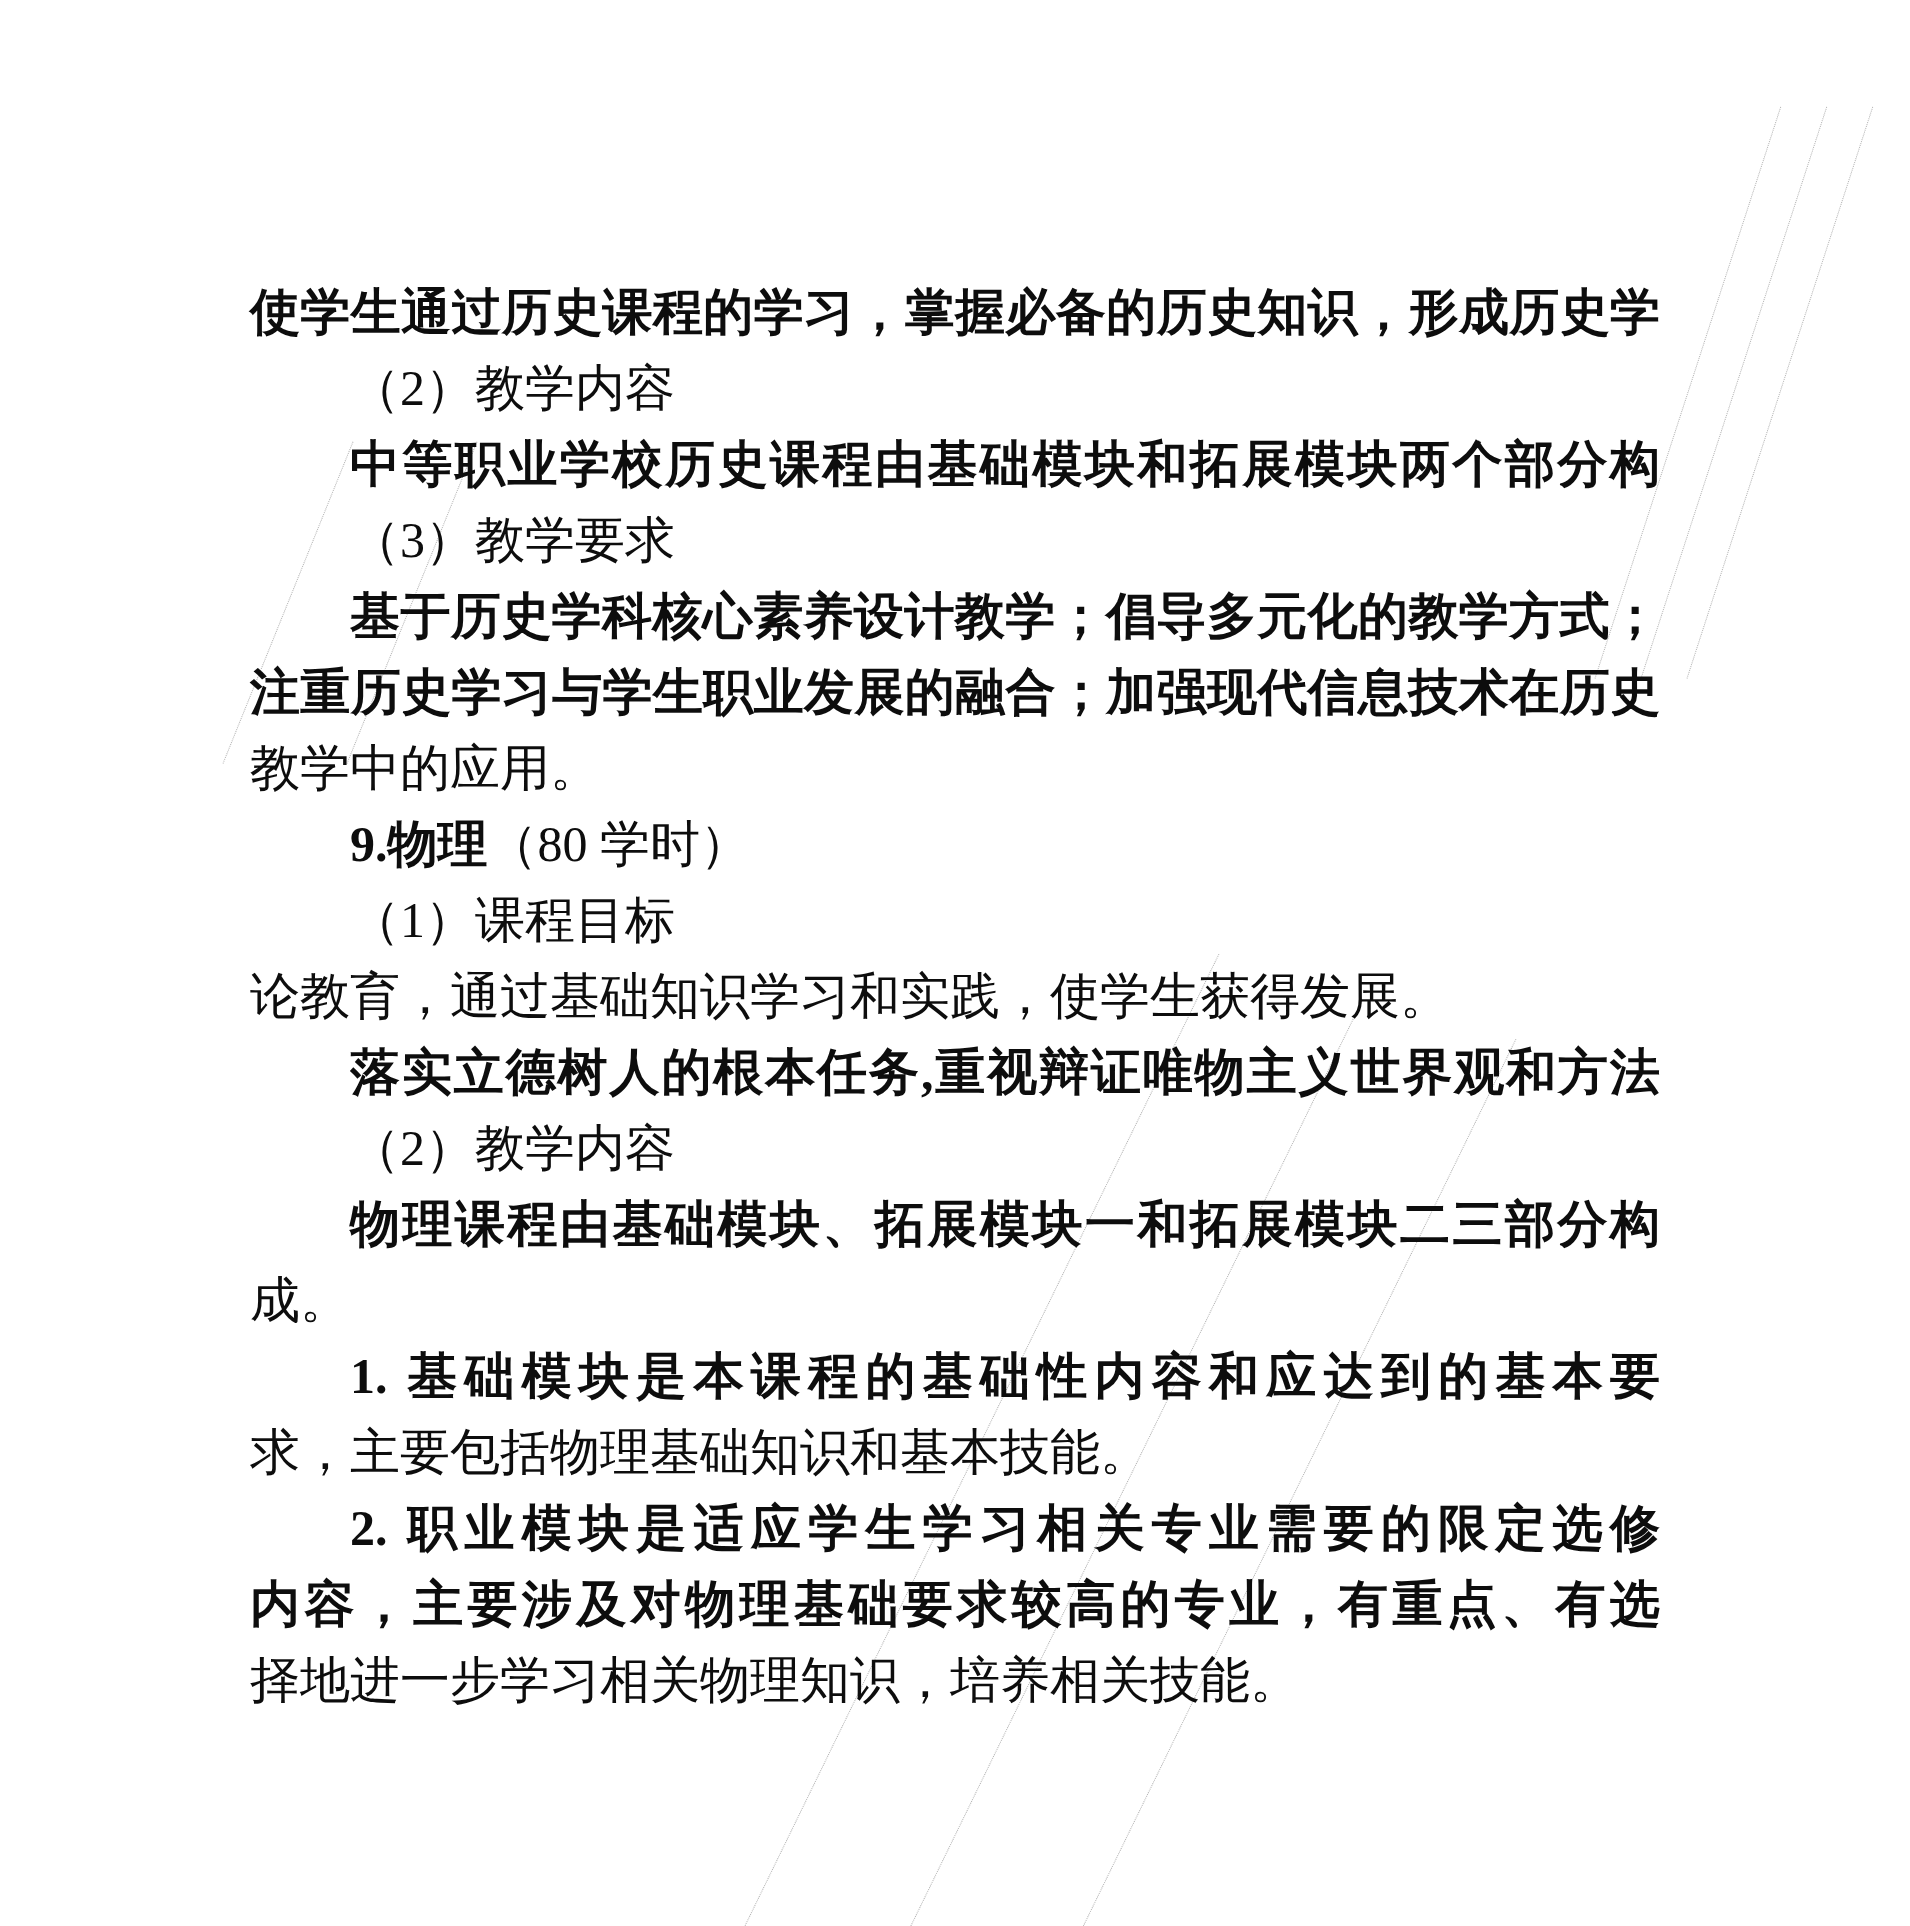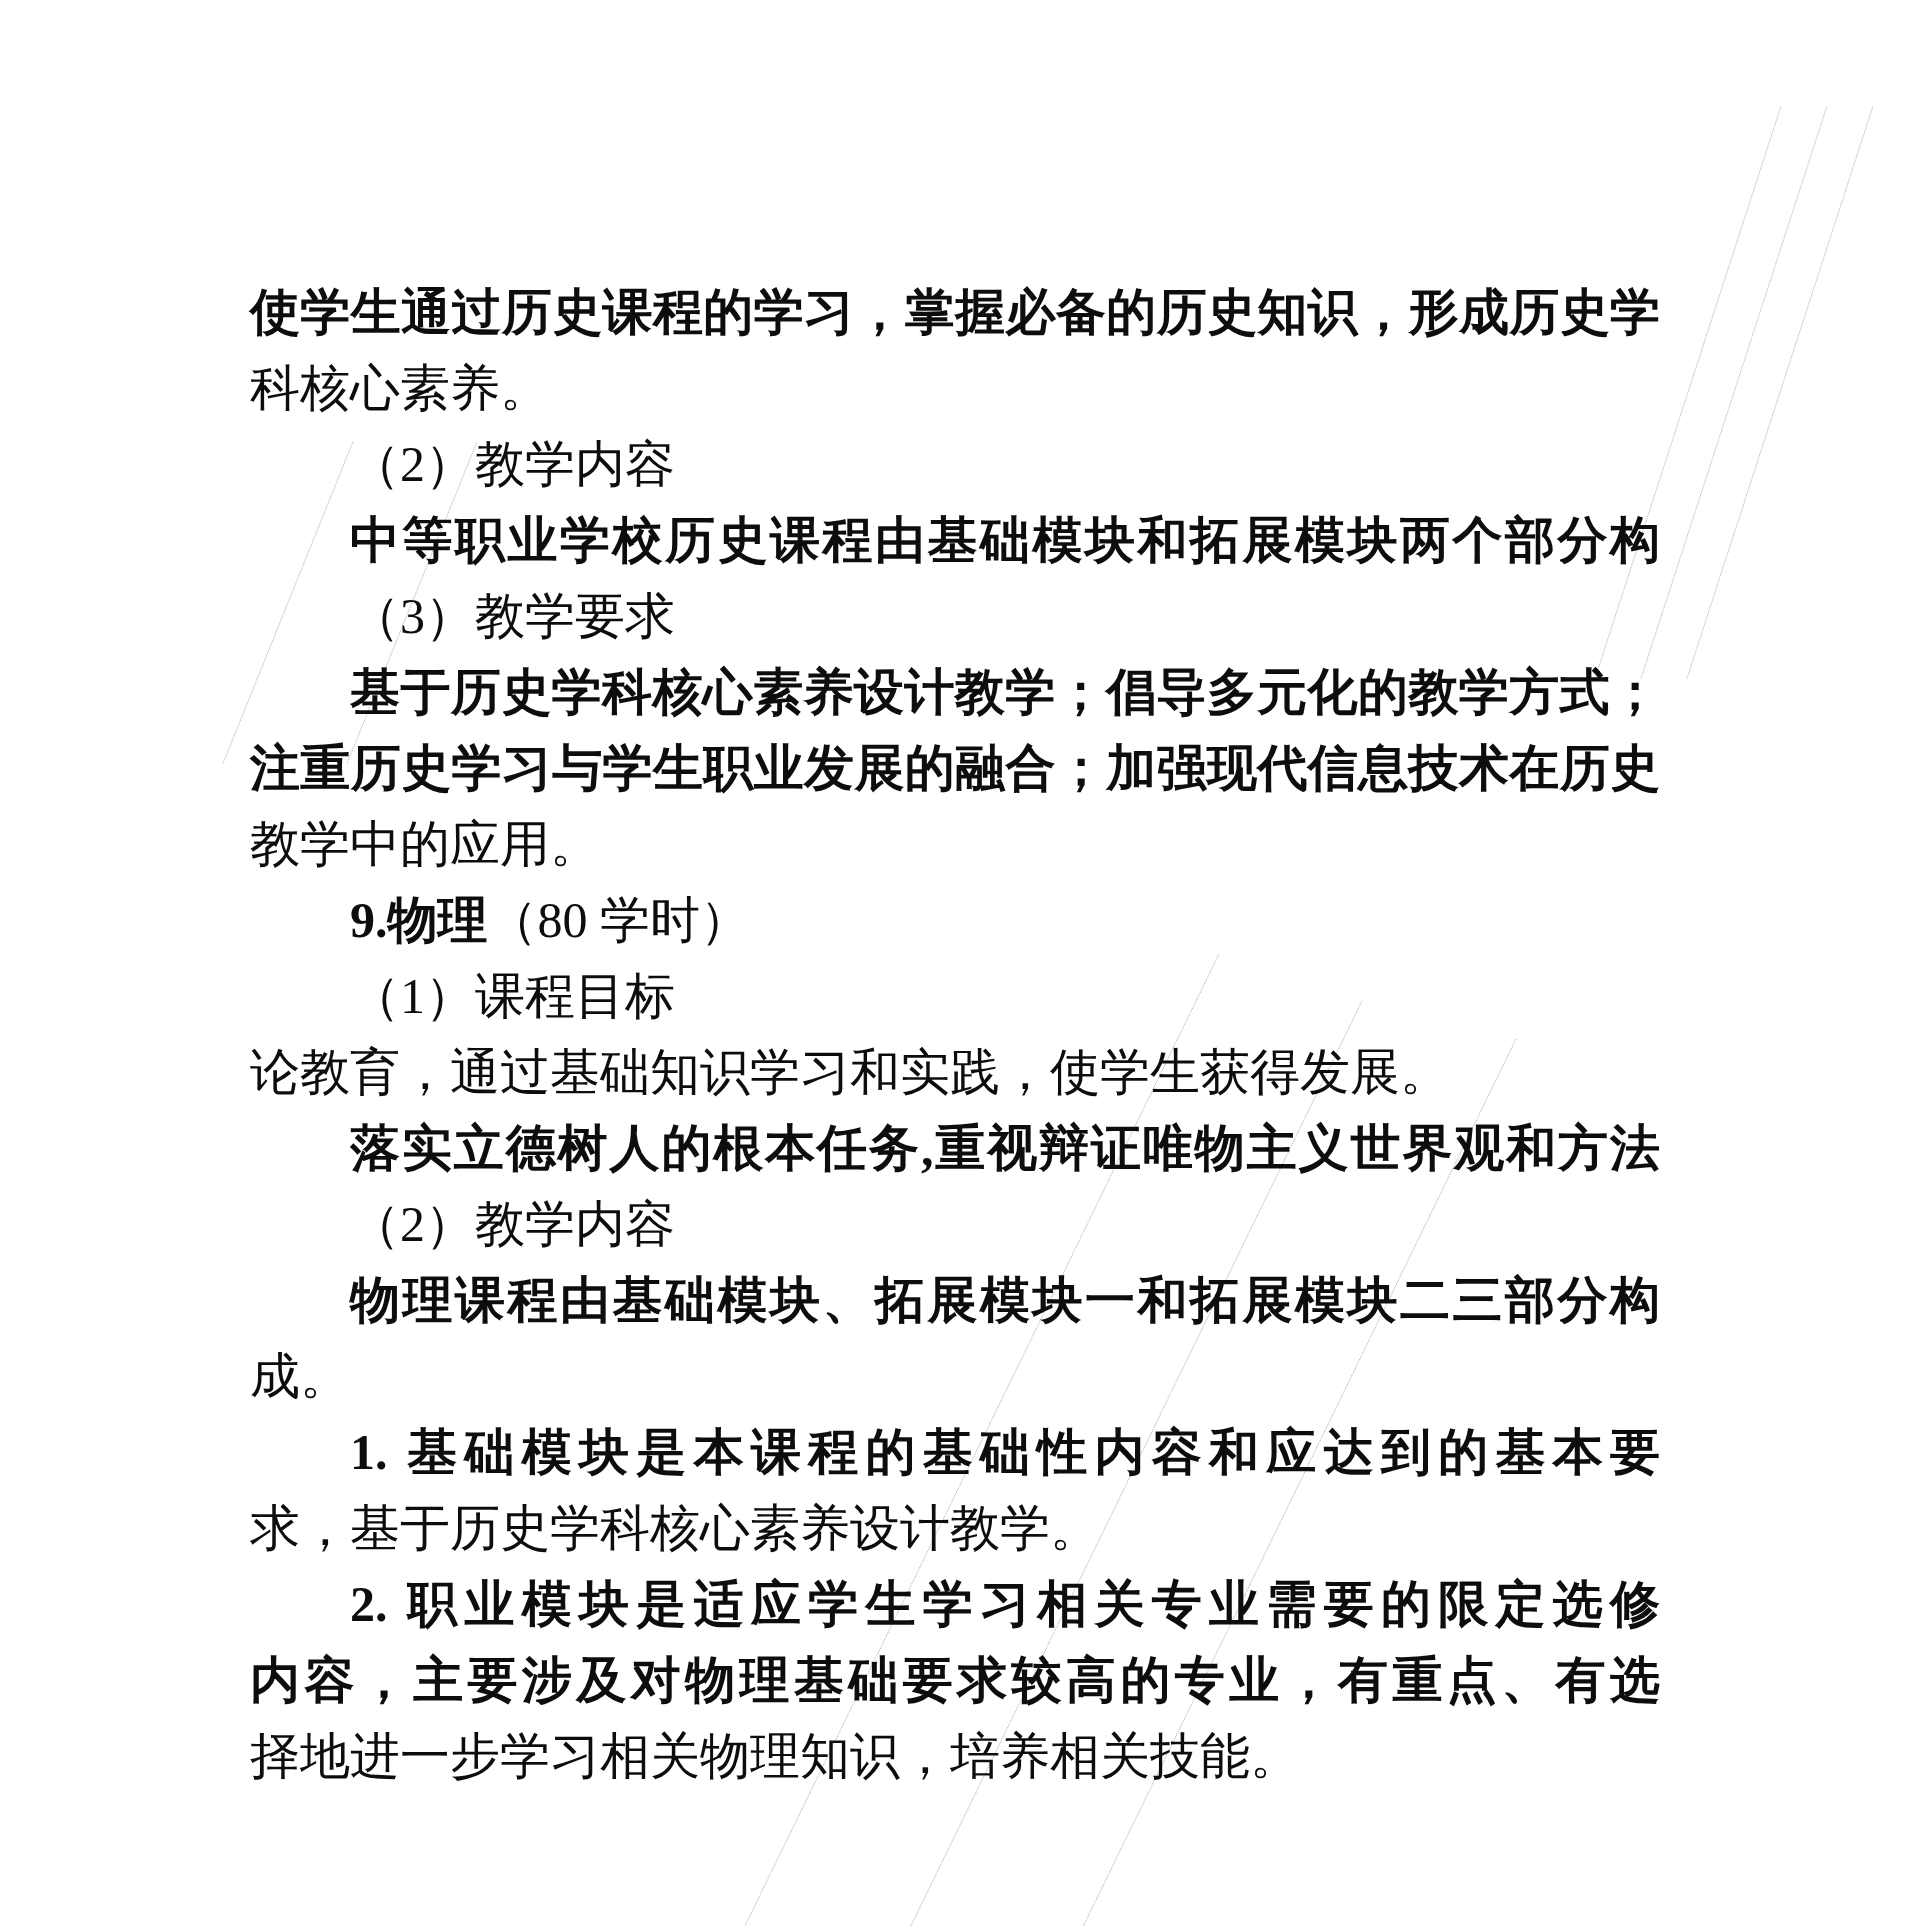--- a/index.html
+++ b/index.html
@@ -65,36 +65,35 @@
   <div class="diag" style="left:1687px; top:678px; width:601px; transform:rotate(-72deg);"></div>
   <div class="diag" style="left:493px; top:2442px; width:1656px; transform:rotate(-64deg);"></div>
   <div class="diag" style="left:636px; top:2489px; width:1656px; transform:rotate(-64deg);"></div>
   <div class="diag" style="left:790px; top:2527px; width:1656px; transform:rotate(-64deg);"></div>
 
   <div class="diag" style="left:223px;  top:763px; width:347px;  transform:rotate(-68deg);"></div>
   <div class="diag" style="left:347px;  top:763px; width:347px;  transform:rotate(-68deg);"></div>
 
   <main class="body-text">
     <p class="line fill">使学生通过历史课程的学习，掌握必备的历史知识，形成历史学</p>
-    <p class="line">科核心素养。</p>
     <p class="line indent">（2）教学内容</p>
     <p class="line indent fill">中等职业学校历史课程由基础模块和拓展模块两个部分构</p>
     <p class="line indent">（3）教学要求</p>
     <p class="line indent fill">基于历史学科核心素养设计教学；倡导多元化的教学方式；</p>
     <p class="line fill">注重历史学习与学生职业发展的融合；加强现代信息技术在历史</p>
     <p class="line">教学中的应用。</p>
     <p class="line indent heading"><span class="bold-seg">9.物理</span><span>（80 学时）</span></p>
     <p class="line indent">（1）课程目标</p>
     <p class="line">论教育，通过基础知识学习和实践，使学生获得发展。</p>
     <p class="line indent fill">落实立德树人的根本任务,重视辩证唯物主义世界观和方法</p>
     <p class="line indent">（2）教学内容</p>
     <p class="line indent fill">物理课程由基础模块、拓展模块一和拓展模块二三部分构</p>
     <p class="line">成。</p>
     <p class="line indent fill">1. 基础模块是本课程的基础性内容和应达到的基本要</p>
-    <p class="line">求，基于历史学科核心素养设计教学。</p>
+    <p class="line">求，主要包括物理基础知识和基本技能。</p>
     <p class="line indent fill">2. 职业模块是适应学生学习相关专业需要的限定选修</p>
     <p class="line fill">内容，主要涉及对物理基础要求较高的专业，有重点、有选</p>
     <p class="line">择地进一步学习相关物理知识，培养相关技能。</p>
 
   </main>
 
 </div>
 
 
 </body></html>

